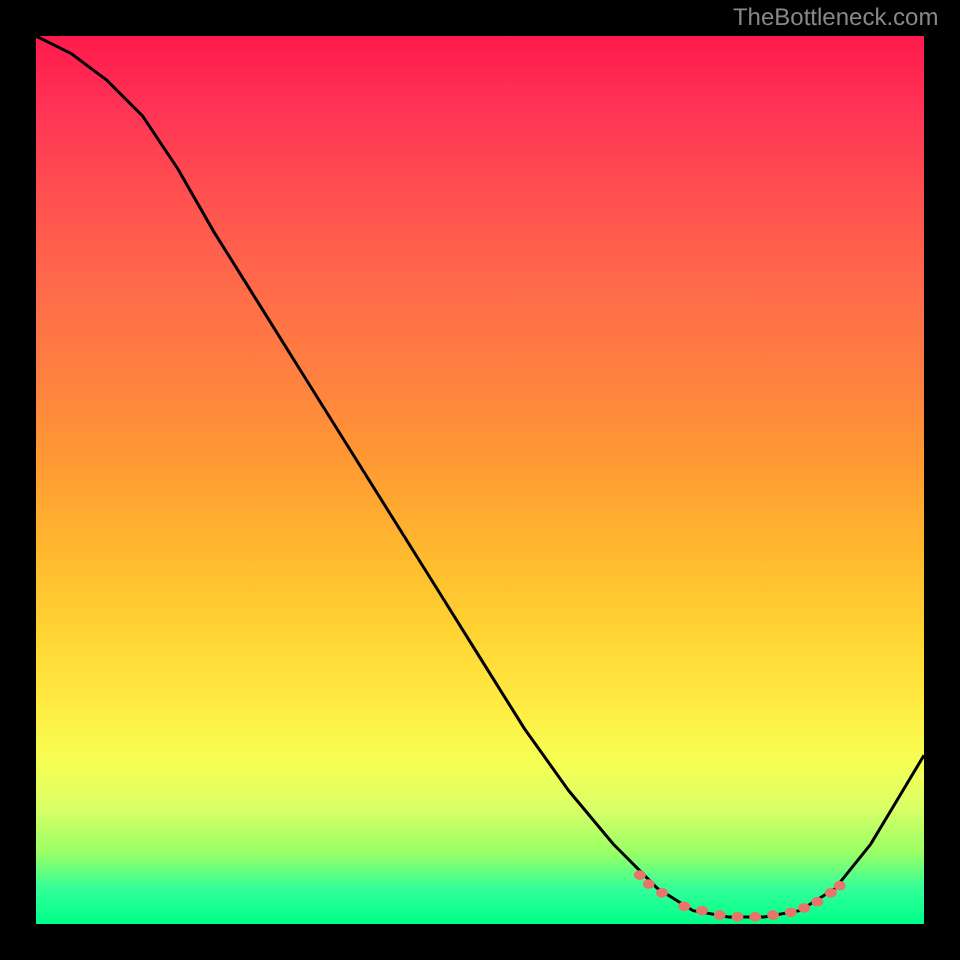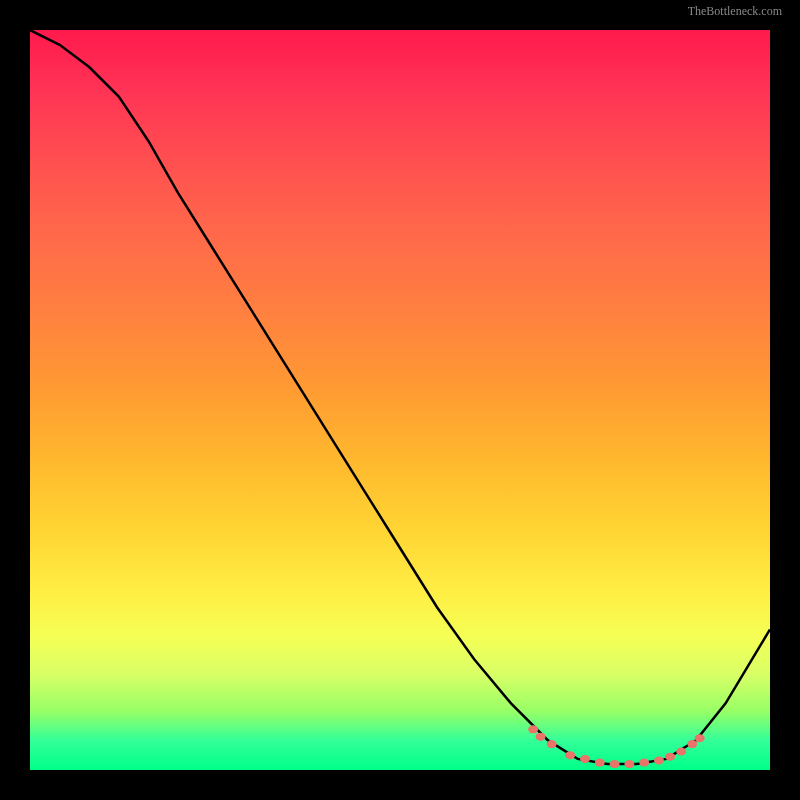--- a/index.html
+++ b/index.html
@@ -12,24 +12,23 @@
       height: 800px;
       background: #000;
       position: relative;
       font-family: Arial, sans-serif;
     }
     .watermark {
       position: absolute;
       top: 4px;
       right: 18px;
       color: #888;
-      font-size: 12px;
+      font-size: 20px;
       font-weight: normal;
       z-index: 10;
-      font-family: Liberation Serif, serif;
     }
     .chart-container {
       position: absolute;
       left: 30px;
       top: 30px;
       width: 740px;
       height: 740px;
     }
     .plot-area {
       position: absolute;

